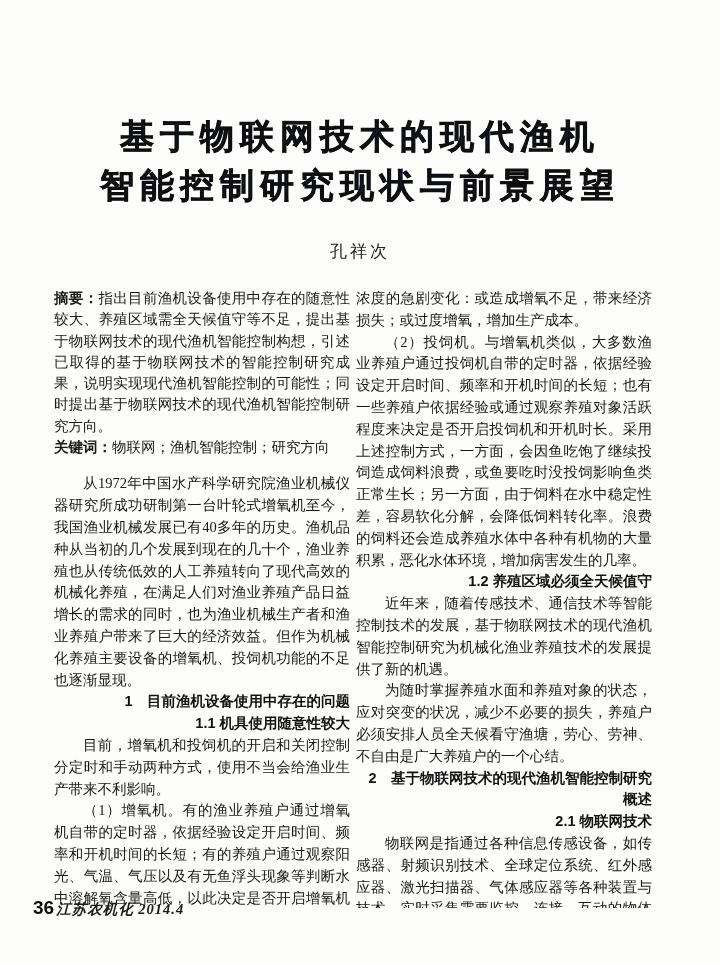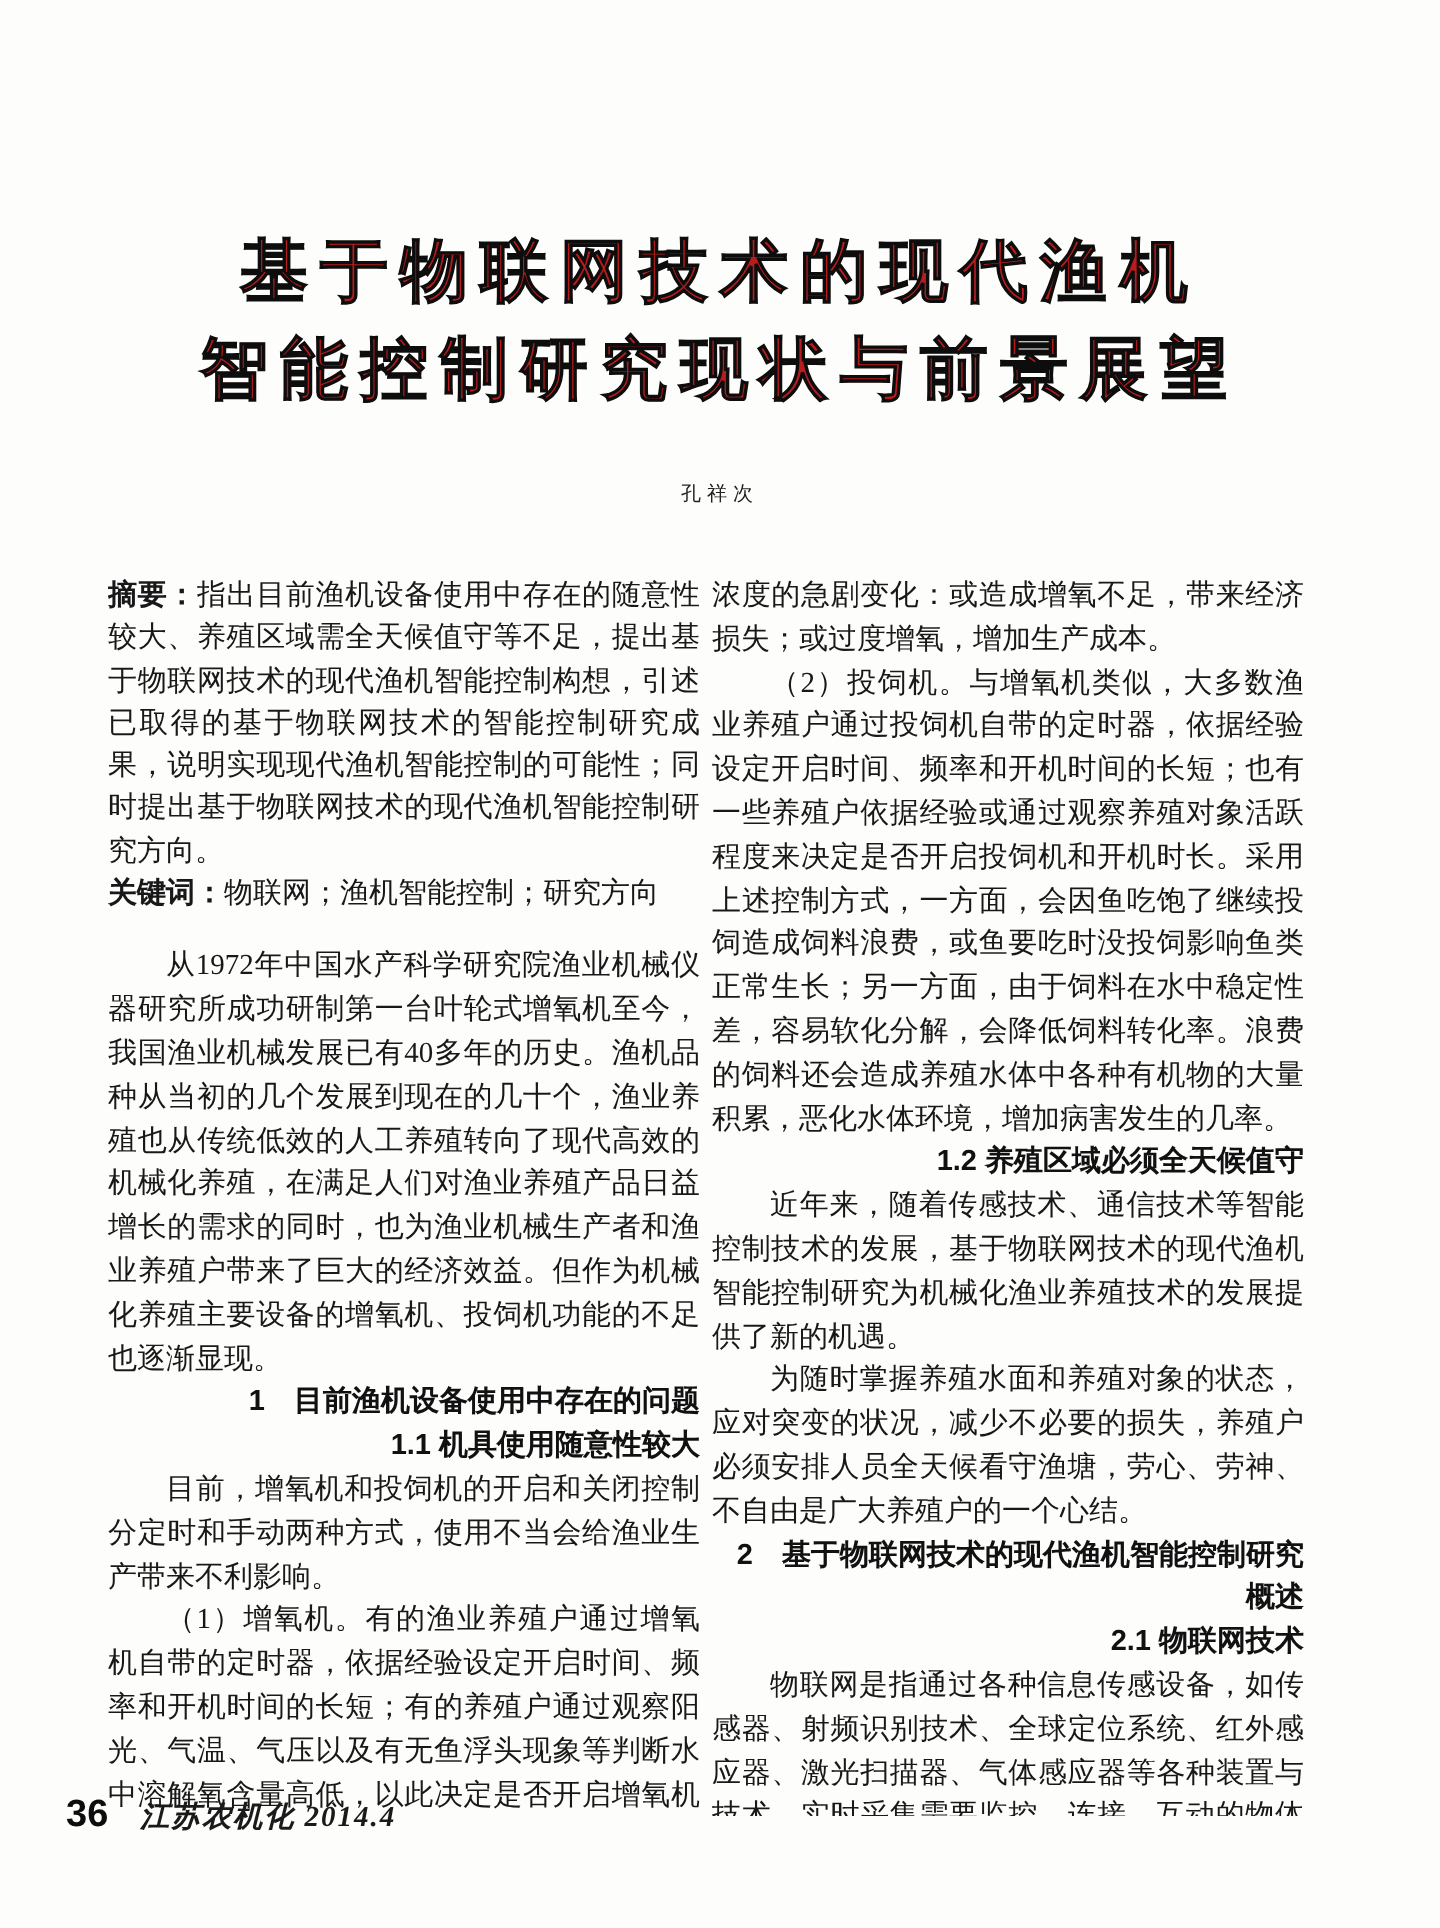--- a/index.html
+++ b/index.html
@@ -22,26 +22,26 @@
     padding-top: 112px;
     text-align: center;
   }
   .title-line {
     margin: 0;
     font-family: "Liberation Serif", serif;
     font-size: 34px;
     font-weight: 900;
     letter-spacing: 6px;
     line-height: 49px;
-    color: #b91c1c;
+    color: #0f172a;
     -webkit-text-stroke: 0.6px #0d0d0d;
   }
   .author {
     margin-top: 30px;
-    font-size: 10px;
+    font-size: 17px;
     letter-spacing: 3px;
     color: #222;
     text-align: center;
   }
   
   .columns {
     position: absolute;
     top: 288px;
     left: 54px;
     width: 614px;
@@ -91,21 +91,21 @@
     display: flex;
     align-items: baseline;
   }
   .page-number {
     font-family: "Liberation Sans", sans-serif;
     font-size: 19px;
     font-weight: bold;
     color: #0d0d0d;
   }
   .journal-name {
-    margin-left: 16px;
+    margin-left: 2px;
     font-family: "Liberation Serif", serif;
     font-style: italic;
     font-size: 14.5px;
     font-weight: bold;
     letter-spacing: 1px;
     color: #1a1a1a;
   }
 </style>
 </head>
 <body>

